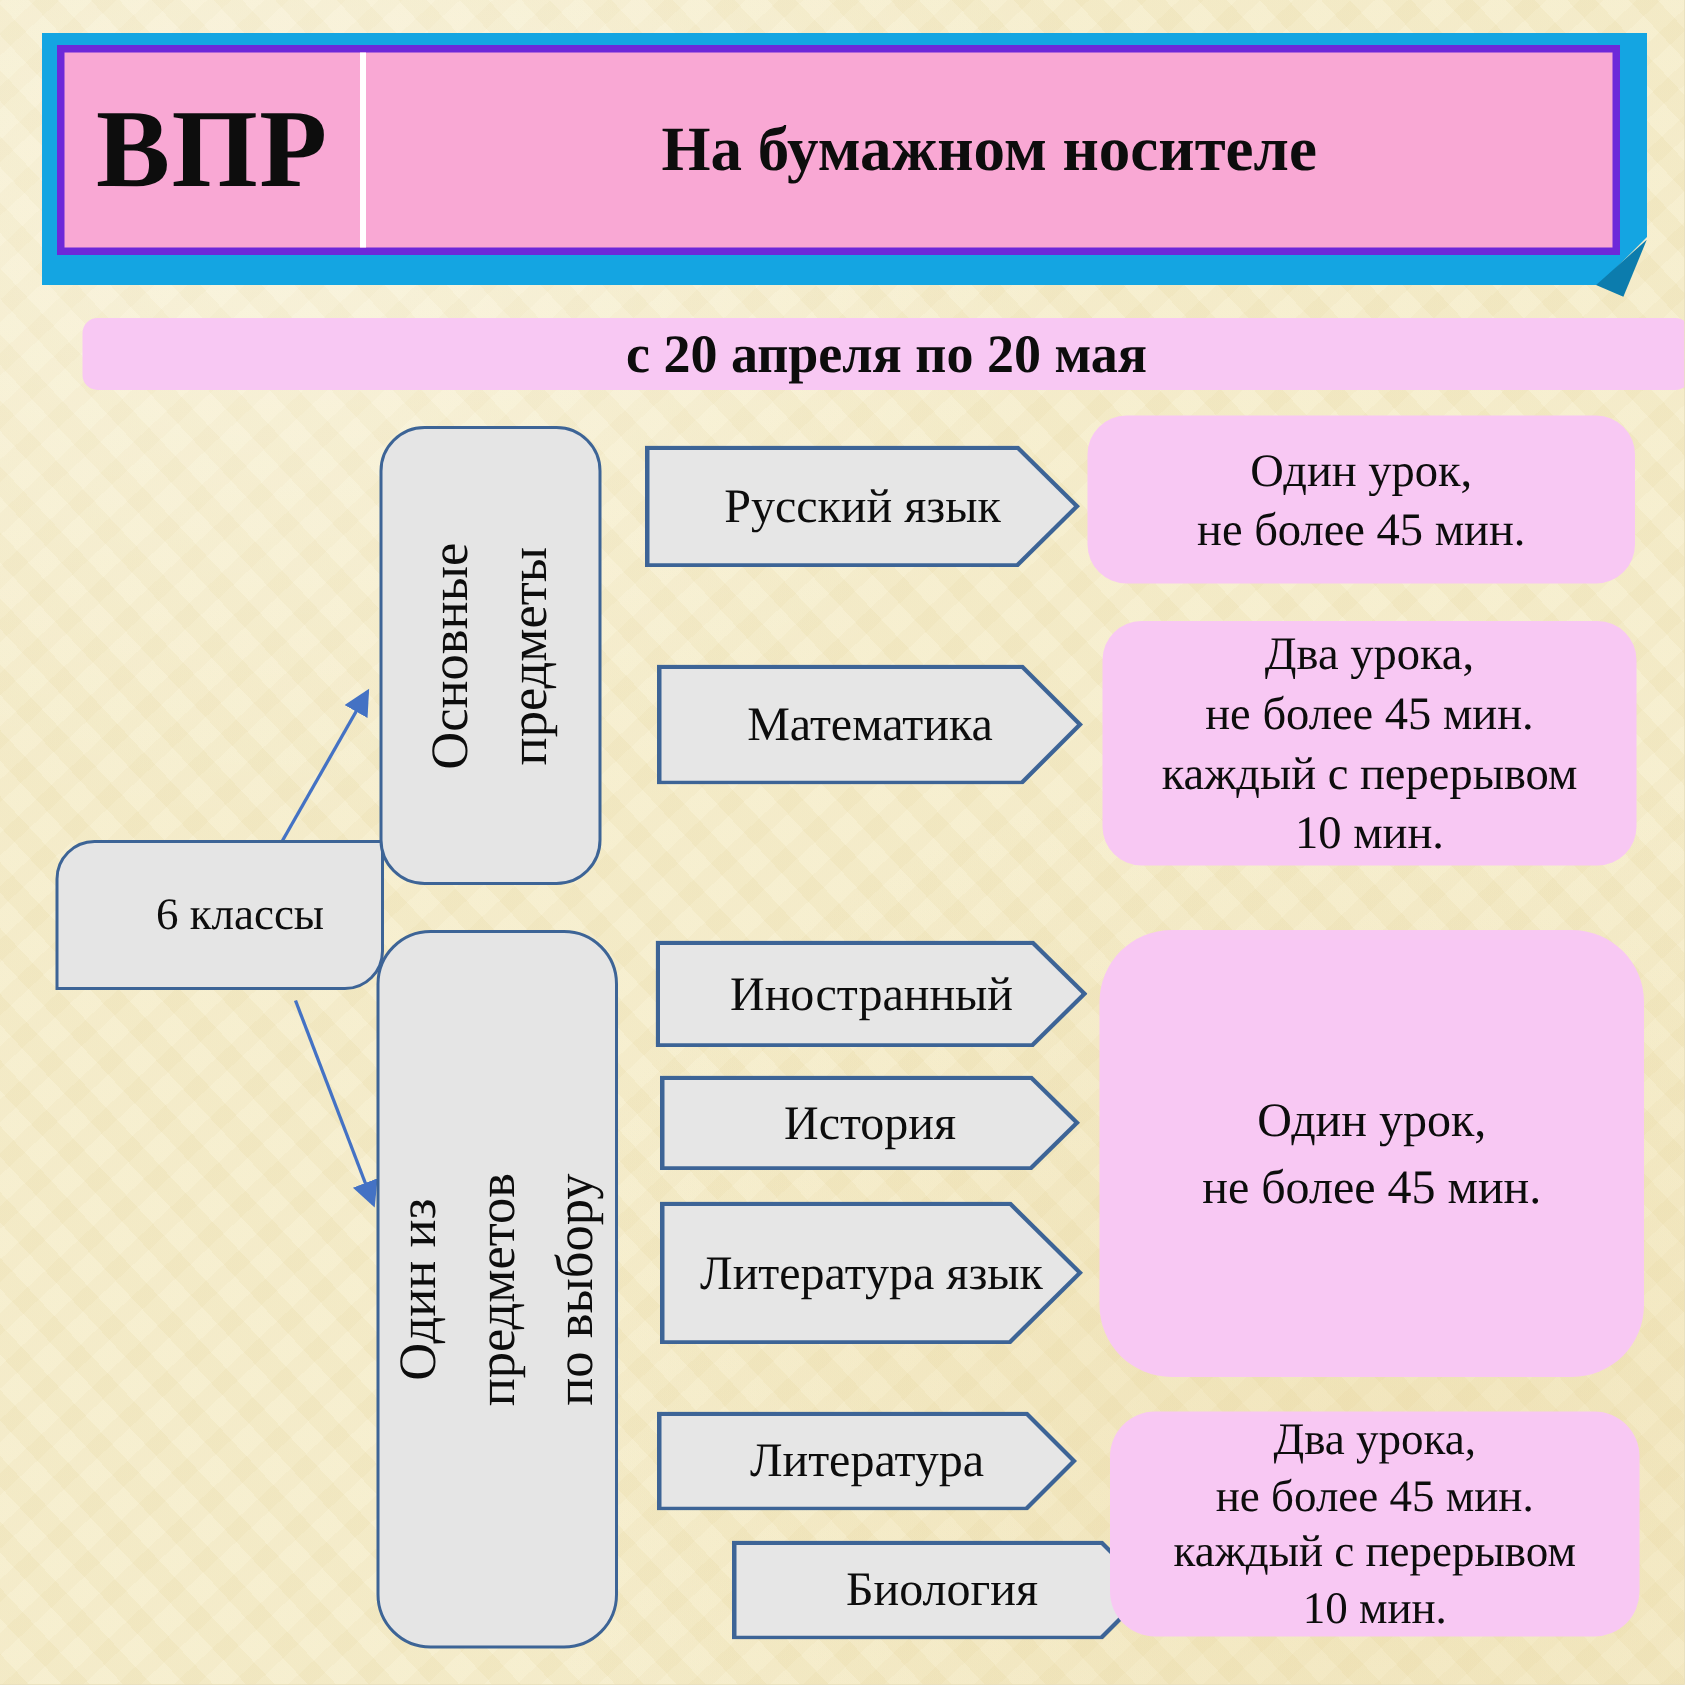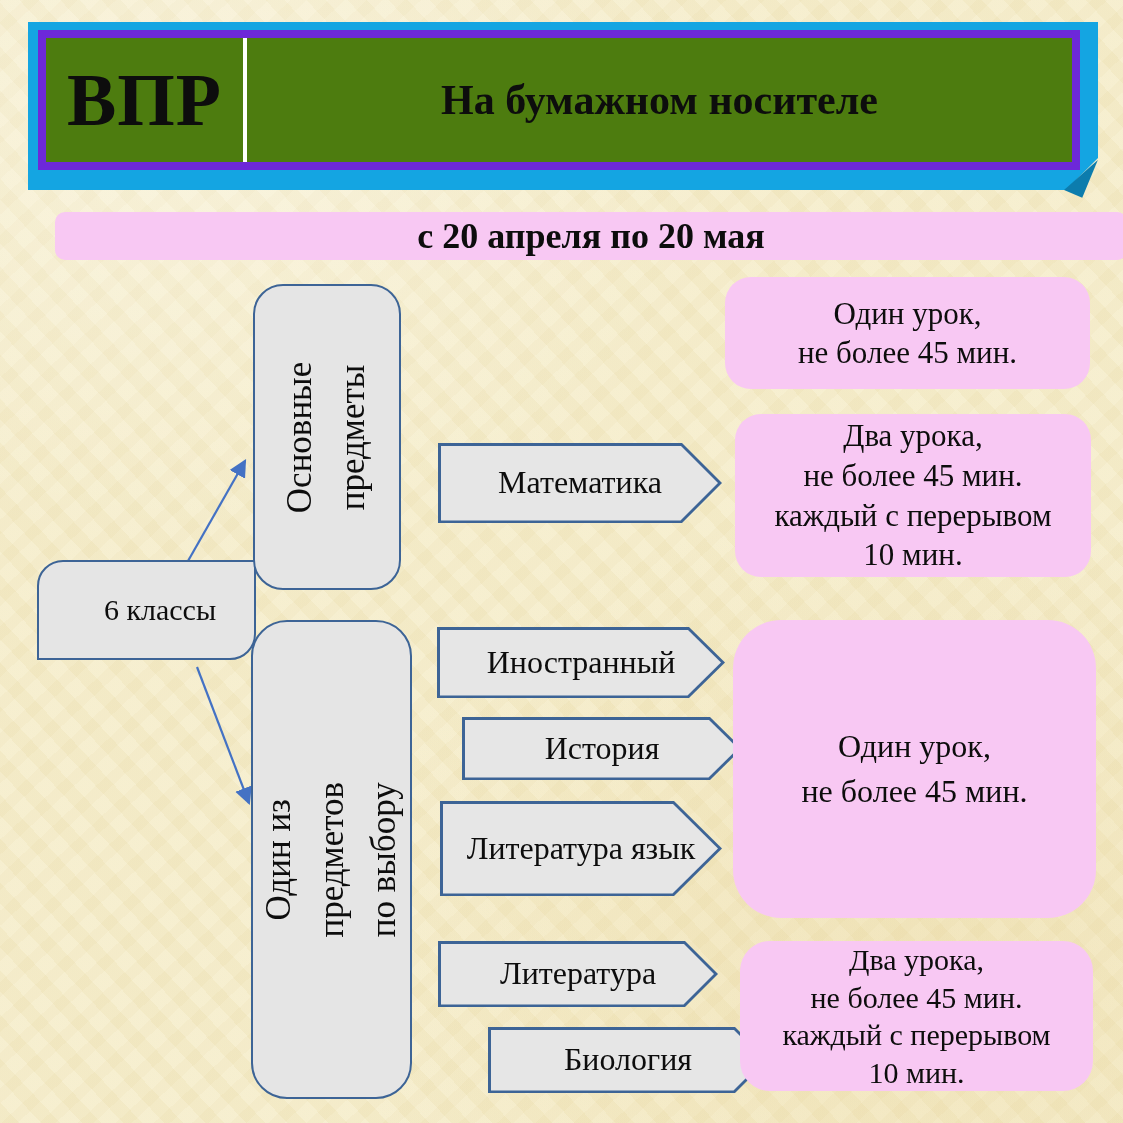--- a/index.html
+++ b/index.html
@@ -15,21 +15,21 @@
     color:#0d0d0d;
   }
   
   .hdr{
     position:absolute;left:28px;top:22px;width:1070px;height:168px;
     background:#14a5e2;
     clip-path:polygon(0 0,100% 0,100% calc(100% - 32px),calc(100% - 32px) 100%,0 100%);
   }
   .hdr-inner{
     position:absolute;left:10px;top:8px;right:18px;bottom:20px;
-    background:#4d7c0f;border:8px solid #6d28d9;display:flex;align-items:stretch;
+    background:#f9a8d4;border:5px solid #6d28d9;display:flex;align-items:stretch;
   }
   .hdr-cell-left{
     width:197px;border-right:4px solid #ffffff;
     display:flex;align-items:center;justify-content:center;
     font-size:74px;font-weight:700;letter-spacing:1px;
   }
   .hdr-cell-right{
     flex:1;display:flex;align-items:center;justify-content:center;
     font-size:42px;font-weight:700;
   }
@@ -69,21 +69,21 @@
     display:flex;align-items:center;justify-content:center;
   }
   .arrow::before{
     content:"";position:absolute;inset:2.5px;background:#e6e6e6;
     clip-path:polygon(0 0,calc(100% - var(--tip) + 1px) 0,calc(100% - 1.5px) 50%,calc(100% - var(--tip) + 1px) 100%,0 100%);
   }
   .arrow span{position:relative;font-size:32px;text-align:center;line-height:1.3;}
   .a1{left:430px;top:297px;width:290px;height:81px;--tip:41px;}
   .a2{left:438px;top:443px;width:284px;height:80px;--tip:40px;}
   .a3{left:437px;top:627px;width:288px;height:71px;--tip:36px;}
-  .a4{left:440px;top:717px;width:280px;height:63px;margin-left:22px;--tip:32px;}
+  .a4{left:440px;top:717px;width:280px;height:63px;--tip:32px;}
   .a5{left:440px;top:801px;width:282px;height:95px;--tip:48px;}
   .a6{left:438px;top:941px;width:280px;height:66px;--tip:33px;}
   .a7{left:440px;top:1027px;width:280px;height:66px;margin-left:48px;--tip:33px;}
   
   .pink{
     position:absolute;background:#f8c8f3;
     display:flex;align-items:center;justify-content:center;
     text-align:center;white-space:pre-line;
   }
   .p1{left:725px;top:277px;width:365px;height:112px;border-radius:26px;font-size:31px;line-height:1.26;}
@@ -122,20 +122,23 @@
 
   <div class="group group1">
     <div class="vlabel">Основные
 предметы</div>
   </div>
   <div class="group group2">
     <div class="vlabel">Один из предметов
 по выбору</div>
   </div>
 
+  <div class="arrow a1">
+    <span>Русский язык</span>
+  </div>
   <div class="arrow a2">
     <span>Математика</span>
   </div>
   <div class="arrow a3">
     <span>Иностранный</span>
   </div>
   <div class="arrow a4">
     <span>История</span>
   </div>
   <div class="arrow a5">

